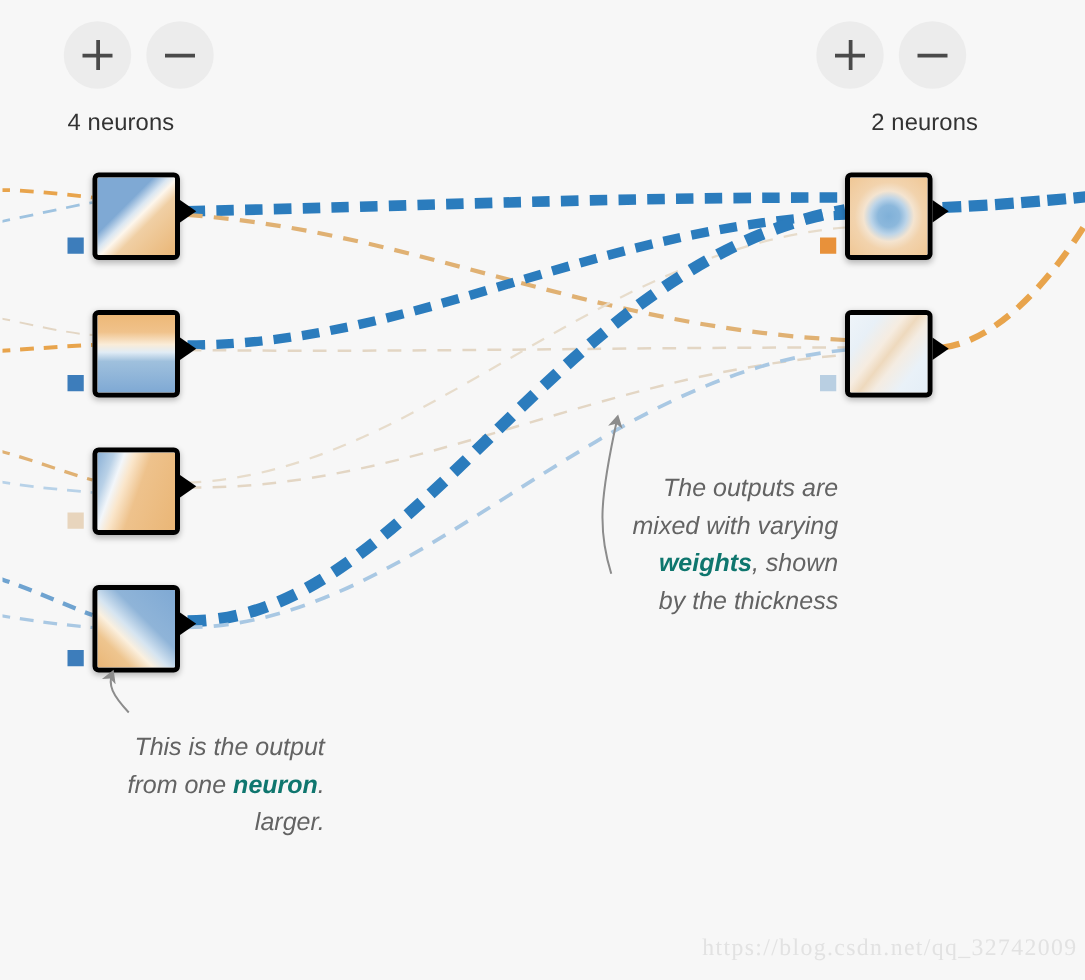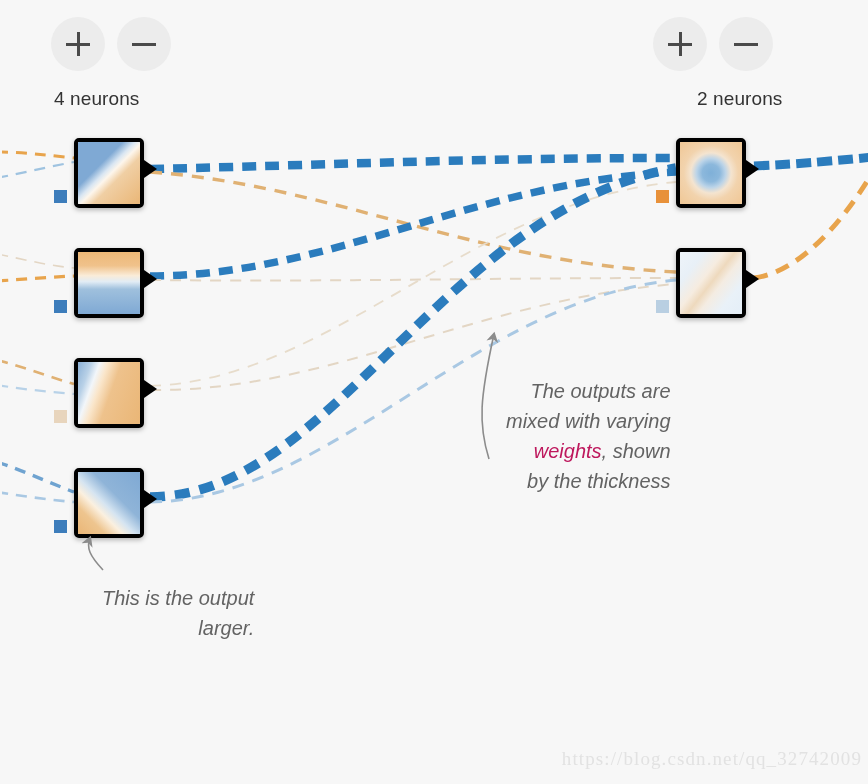--- a/index.html
+++ b/index.html
@@ -149,23 +149,23 @@
     position: absolute;
     font-family: "Liberation Sans", sans-serif;
     font-style: italic;
     font-size: 20px;
     line-height: 30px;
     color: #636363;
     white-space: pre-line;
     text-align: right;
   }
   .callout b {
-    font-weight: normal;
+    font-weight: bold;
     font-style: italic;
-    color: #be185d;
+    color: #0f766e;
   }
 
   
   .watermark {
     position: absolute;
     right: 8px;
     bottom: 14px;
     font-family: "Liberation Serif", serif;
     font-size: 19px;
     letter-spacing: 1.1px;
@@ -258,21 +258,21 @@
       <div class="node-arrow" style="left: 744px; top: 160px;"></div>
       <div class="bias" style="left: 654px; top: 190px; background: rgb(232, 145, 58);"></div>
       <div class="node" style="left: 674px; top: 248px;">
         <div class="fill fill-pale"></div>
       </div>
       <div class="node-arrow" style="left: 744px; top: 270px;"></div>
       <div class="bias" style="left: 654px; top: 300px; background: rgb(185, 207, 226);"></div>
     </div>
 
   <div id="annotations-root">
-      <div class="callout" style="left: 100px; top: 583px;"><div><span>This is the output</span></div><div><span>larger.</span></div></div>
+      <div class="callout" style="left: 100px; top: 583px;"><div><span>This is the output</span></div><div><span>from one </span><b>neuron</b><span>.</span></div><div><span>larger.</span></div></div>
       <div class="callout" style="left: 504px; top: 376px;"><div><span>The outputs are</span></div><div><span>mixed with varying</span></div><div><b>weights</b><span>, shown</span></div><div><span>by the thickness</span></div></div>
     </div>
 
   <svg class="arrows" viewBox="0 0 868 784" xmlns="http://www.w3.org/2000/svg">
     <defs>
       <marker id="cal-arrow" markerWidth="9" markerHeight="9" refX="5" refY="4.5" orient="auto" markerUnits="strokeWidth">
         <path d="M0,0.8 L6.5,4.5 L0,8.2 L1.8,4.5 Z" fill="#8c8c8c"></path>
       </marker>
     </defs>
     <g id="arrows-root">

